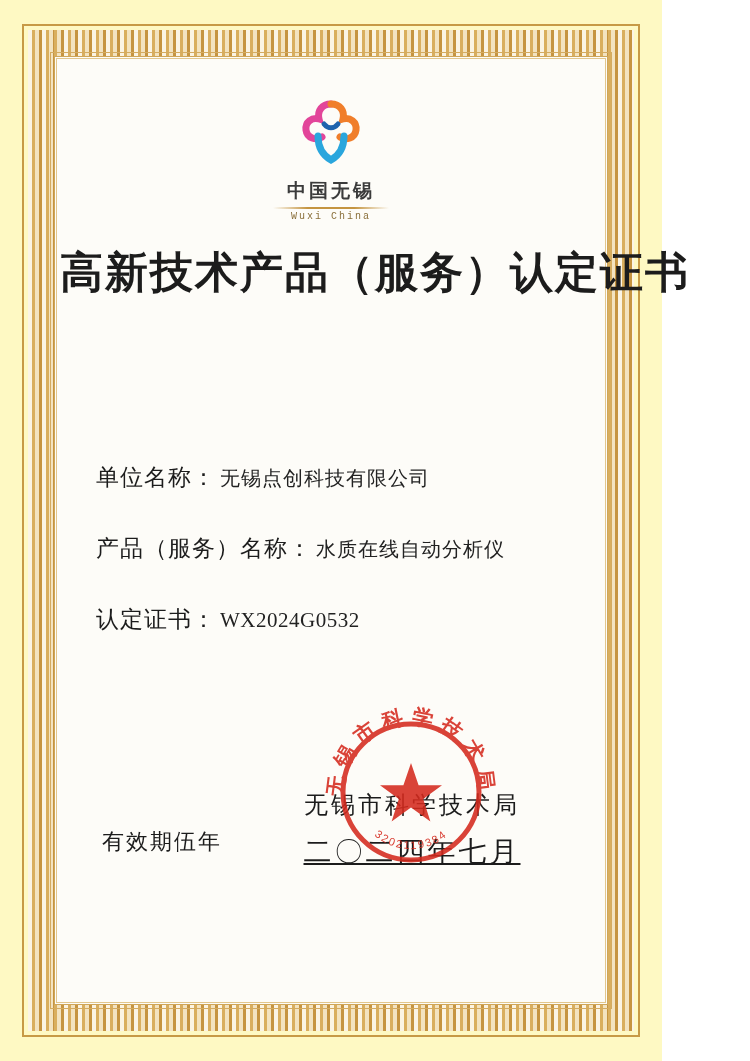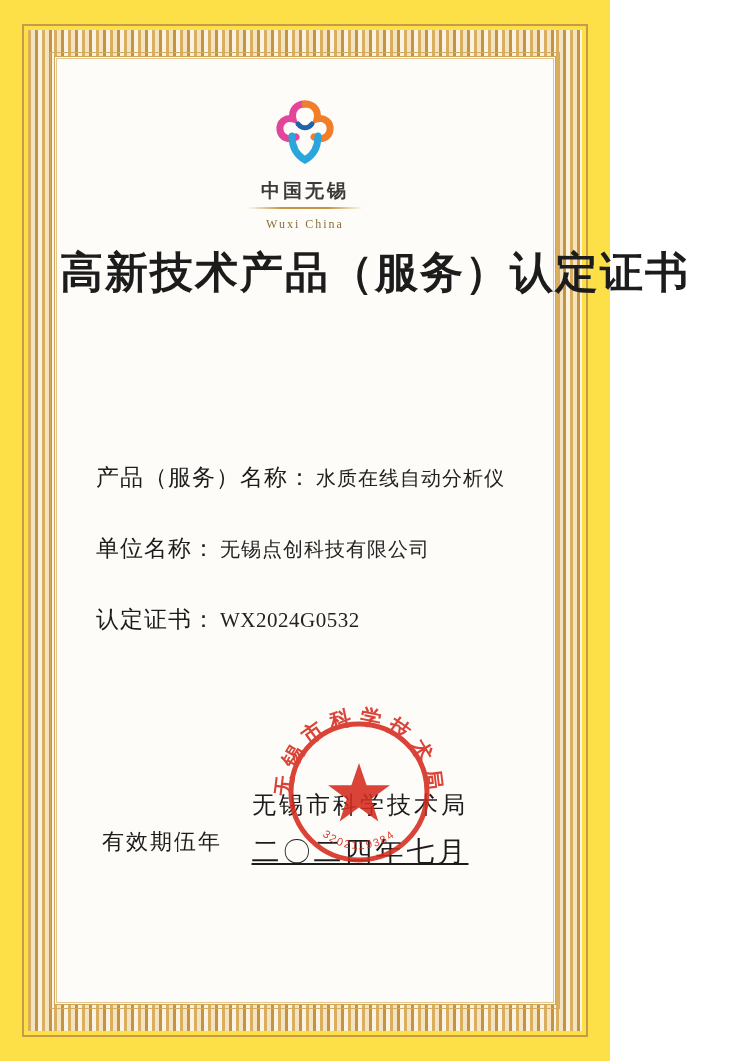--- a/index.html
+++ b/index.html
@@ -9,23 +9,23 @@
   }
   body {
     width: 750px;
     height: 1061px;
     font-family: "Liberation Serif", "DejaVu Serif", serif;
     overflow: hidden;
   }
 
   .certificate {
     position: relative;
-    width: 610px;
+    width: 662px;
     height: 1061px;
-    background: #fde047;
+    background: #fef9c3;
     box-sizing: border-box;
   }
 
   
   .border-outer {
     position: absolute;
     left: 22px;
     top: 24px;
     right: 22px;
     bottom: 24px;
@@ -108,23 +108,23 @@
   }
   .logo-text {
     margin-top: 2px;
     font-family: "Liberation Serif", "DejaVu Serif", serif;
     font-size: 19px;
     color: #3b3b3b;
     letter-spacing: 3px;
     font-weight: 700;
   }
   .logo-sub {
-    margin-top: 8px;
-    font-family: Liberation Serif, serif;
-    font-size: 12px;
+    margin-top: 2px;
+    font-family: Liberation Mono, monospace;
+    font-size: 10px;
     color: #8a6f3a;
     letter-spacing: 2px;
   }
   .logo-underline {
     width: 116px;
     height: 2px;
     background: linear-gradient(90deg, rgba(196,148,64,0) 0%, #c49440 30%, #c49440 70%, rgba(196,148,64,0) 100%);
     margin: 3px auto 0 auto;
   }
 
@@ -246,26 +246,26 @@
       </div>
       <div class="logo-text">中国无锡</div>
       <div class="logo-underline"></div>
       <div class="logo-sub">Wuxi China</div>
     </div>
 
     <div class="main-title">高新技术产品（服务）认定证书</div>
 
     <div class="fields">
       <div class="field-row">
+        <span class="field-label">单位名称：</span>
+        <span class="field-value">无锡点创科技有限公司</span>
+      </div>
+      <div class="field-row">
         <span class="field-label">产品（服务）名称：</span>
         <span class="field-value">水质在线自动分析仪</span>
-      </div>
-      <div class="field-row">
-        <span class="field-label">单位名称：</span>
-        <span class="field-value">无锡点创科技有限公司</span>
       </div>
       <div class="field-row">
         <span class="field-label">认定证书：</span>
         <span class="field-value mono">WX2024G0532</span>
       </div>
     </div>
 
     <div class="footer">
       <div class="validity">有效期伍年</div>
       <div class="issuer-block">

